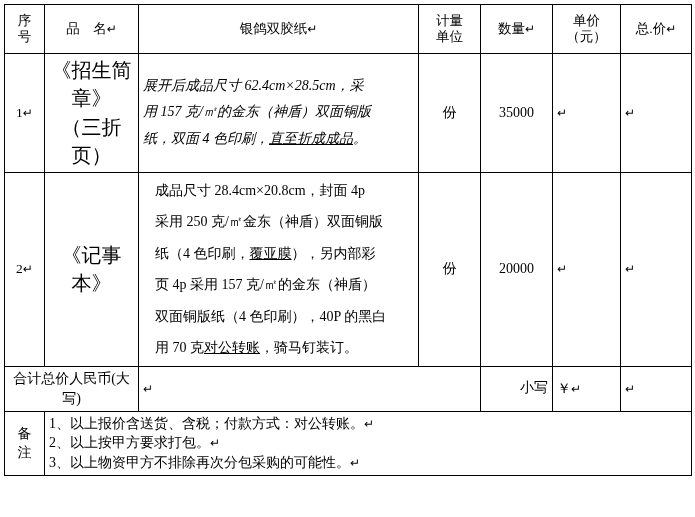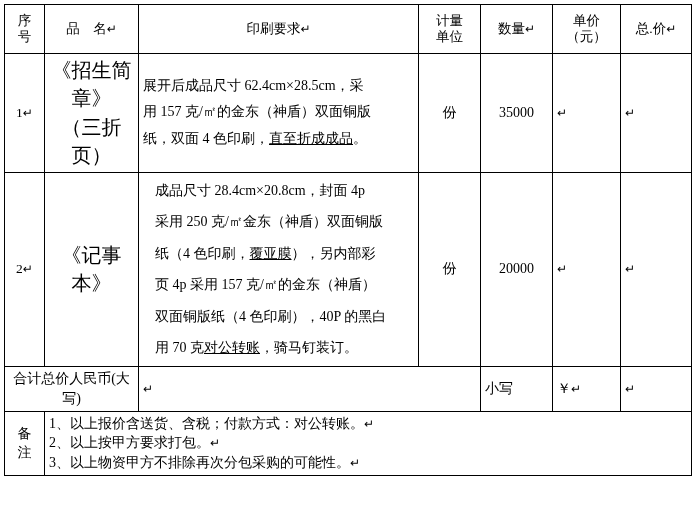--- a/index.html
+++ b/index.html
@@ -54,21 +54,21 @@
     font-family: "Liberation Serif", serif;
     font-size: 12px;
   }
   .cell-req {
     text-align: justify;
     text-justify: inter-ideograph;
     padding: 7px 10px 7px 10px;
     line-height: 1.85;
     font-size: 14px;
   }
-  .row1 .cell-req { line-height: 1.9; }
+  .row1 .cell-req { line-height: 1.9; font-style: italic; }
   .row2 .cell-req { line-height: 2.25; padding-left: 16px; }
 
   .u { text-decoration: underline; }
 
   .name-cell {
     text-align: center;
     font-size: 20px;
     line-height: 1.5;
   }
   .qty-cell, .unit-cell {
@@ -85,21 +85,22 @@
   }
   .row-total td {
     height: 40px;
     font-size: 14px;
   }
   .total-label {
     text-align: center;
     padding-left: 12px;
   }
   .xiaoxie {
-    text-align: left;
+    text-align: right;
+    font-family: Liberation Mono, monospace;
   }
   .yuan-sym {
     text-align: left;
     padding-left: 6px;
   }
   .remark-label {
     text-align: center;
     font-size: 14px;
     line-height: 1.25;
     width: 40px;
@@ -131,21 +132,21 @@
     <tbody>
       <tr class="hdr">
         <td class="two-line">
           <div>序</div>
           <div>号</div>
         </td>
         <td>
           <span>品　名</span><span class="pilcrow">↵</span>
         </td>
         <td>
-          <span>印刷要求</span><span class="pilcrow">↵</span>
+          <span>银鸽双胶纸</span><span class="pilcrow">↵</span>
         </td>
         <td class="two-line">
           <div>计量</div>
           <div>单位</div>
         </td>
         <td>
           <span>数量</span><span class="pilcrow">↵</span>
         </td>
         <td class="two-line">
           <div>单价</div>

